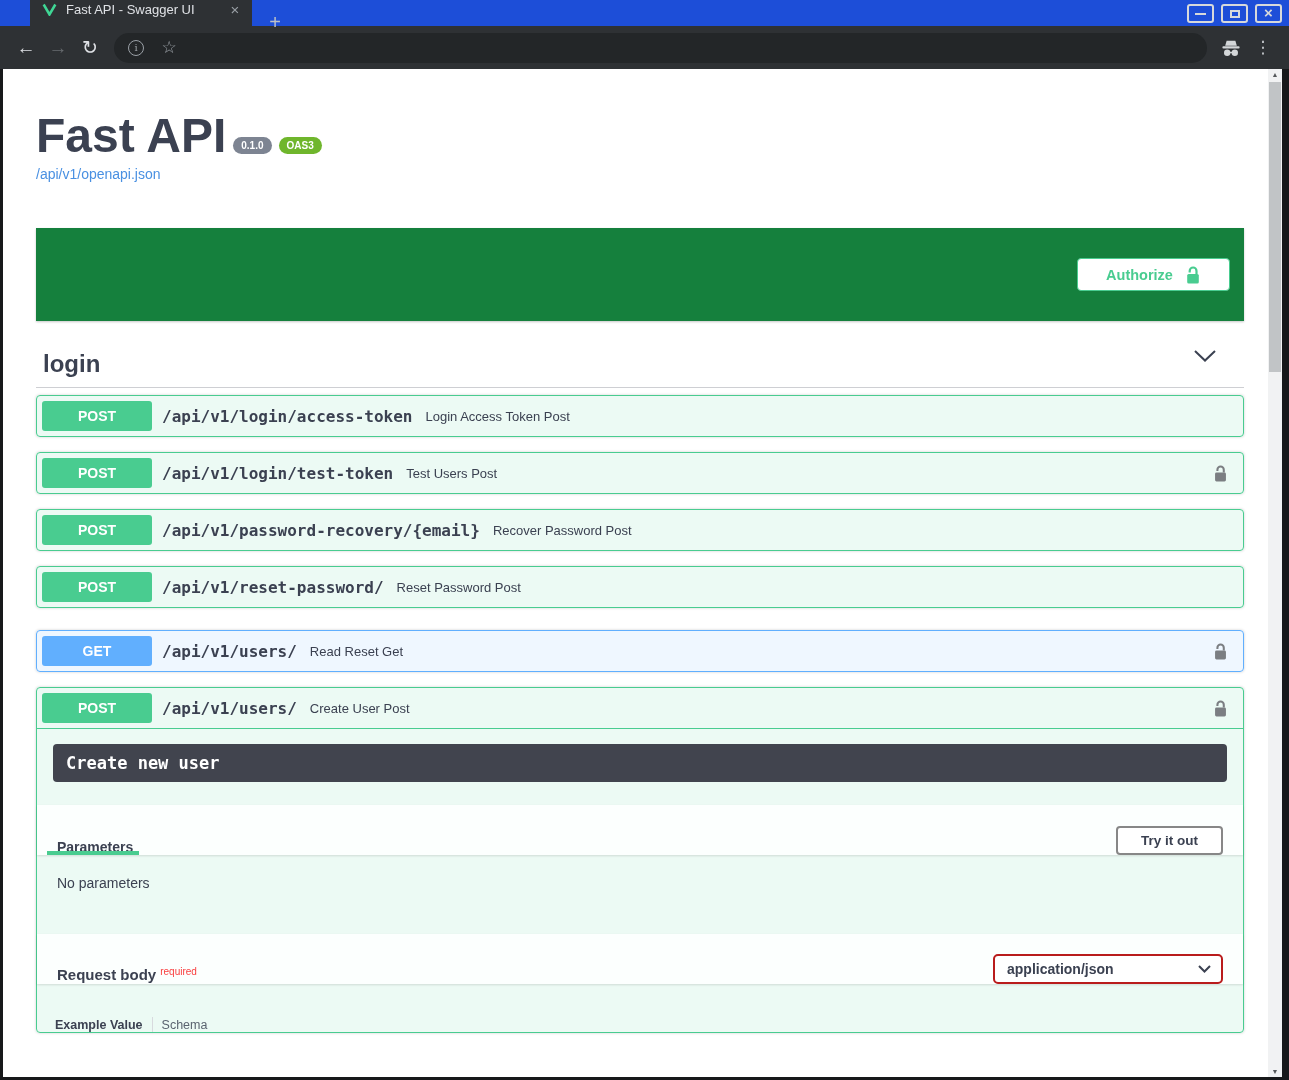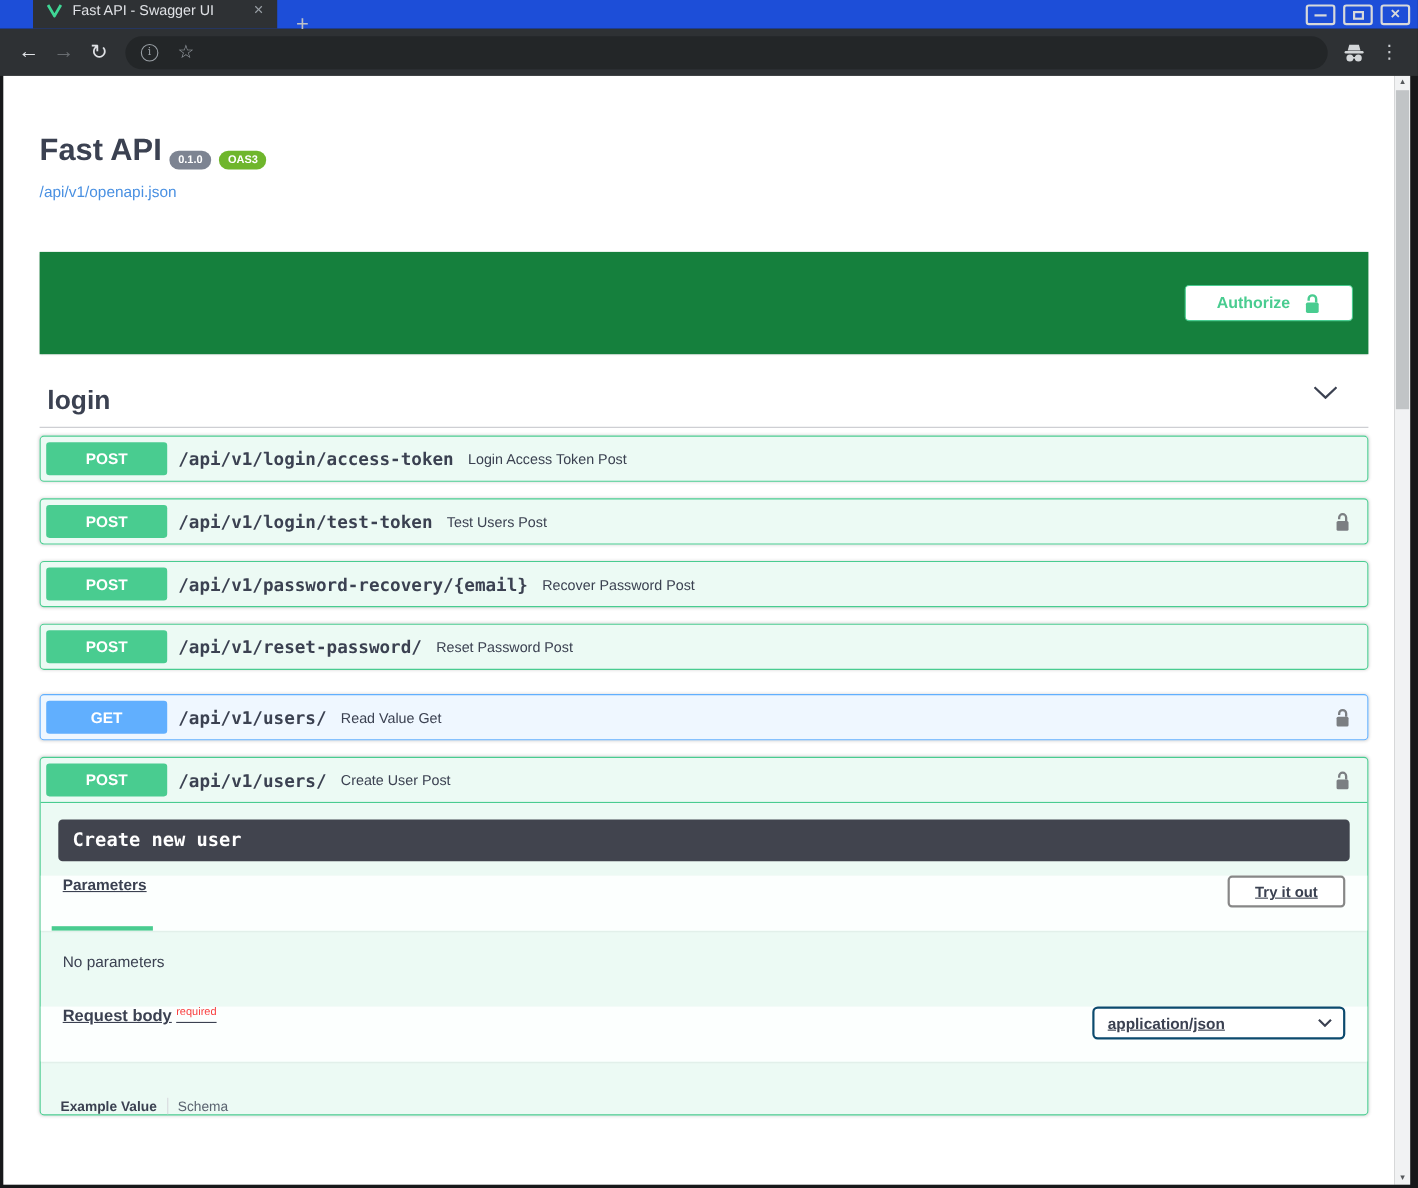--- a/index.html
+++ b/index.html
@@ -40,21 +40,21 @@
   .scrollbar { width:14px; background:#f1f2f3; position:relative; flex:none; }
   .scroll-thumb { position:absolute; top:13px; left:1px; width:12px; height:290px; background:#c1c4c6; }
   .scroll-arrow { position:absolute; left:0; width:14px; text-align:center; font-size:7px; color:#55585b; }
   .scroll-arrow.up { top:2px; } .scroll-arrow.down { bottom:2px; }
 
   .page { padding:0 24px 0 33px; color:#3b4151; }
 
   
   .info { margin-top:47px; }
   .title-row { display:flex; align-items:flex-start; }
-  .api-title { font-size:28px; line-height:40px; font-weight:bold; color:#3b4151; }
+  .api-title { font-size:48px; line-height:40px; font-weight:bold; color:#3b4151; }
   .badge { font-size:10px; font-weight:bold; color:#fff; padding:3px 8px; border-radius:9px; margin-left:7px; margin-top:21px; display:inline-block; }
   .badge.version { background:#7d8492; }
   .badge.oas { background:#6fb62c; }
   .spec-link { color:#4990e2; font-size:14px; margin-top:10px; display:inline-block; text-decoration:none; }
 
   
   .scheme-container { margin-top:45px; padding:30px 14px; background:#15803d; box-shadow:0 1px 2px 0 rgba(0,0,0,.22);
                       display:flex; justify-content:flex-end; }
   .authorize-btn { width:153px; height:33px; border:1px solid #49cc90; border-radius:4px; background:#fff; color:#49cc90;
                    font-weight:bold; font-size:14.5px; display:flex; align-items:center; justify-content:center; gap:12px;
@@ -76,30 +76,30 @@
   .method-badge { width:110px; height:30px; border-radius:3px; background:#49cc90; color:#fff; font-weight:bold;
                   font-size:14px; display:flex; align-items:center; justify-content:center; flex:none;text-align:right; }
   .opblock.get .method-badge { background:#61affe; }
   .op-path { font-family:"DejaVu Sans Mono", monospace; font-weight:bold; font-size:16px; color:#3b4151; margin-left:10px; }
   .op-desc { font-size:13px; color:#3b4151; margin-left:13px; }
   .lock-btn { margin-left:auto; margin-right:10px; background:none; border:none; display:flex; color:#7b7e82; }
 
   
   .op-description { margin:15px 16px 0; background:#41444e; border-radius:4px; padding:9px 13px; color:#fff;
                     font-family:"DejaVu Sans Mono", monospace; font-size:17px; font-weight:bold; }
-  .section-header { background:rgba(255,255,255,.85); box-shadow:0 1px 2px rgba(0,0,0,.12); height:50px; margin-top:13px;
-                    display:flex; align-items:flex-start; justify-content:space-between; padding:0 20px; position:relative;text-decoration:underline; }
+  .section-header { background:rgba(255,255,255,.85); box-shadow:0 1px 2px rgba(0,0,0,.12); height:50px; margin-top:23px;
+                    display:flex; align-items:flex-end; justify-content:space-between; padding:0 20px; position:relative; }
   .param-tab { font-size:14px; font-weight:bold; color:#3b4151; }
   .param-underline { position:absolute; left:10px; bottom:0; width:92px; height:4px; background:#49cc90; }
   .try-btn { width:107px; height:29px; border:2px solid #878787; border-radius:4px; background:#fff; font-size:13.5px;
              font-weight:bold; color:#3b4151; font-family:"Liberation Sans", sans-serif; }
   .no-params { padding:20px; font-size:14px; color:#3b4151; }
   .reqbody-label { font-size:15px; font-weight:bold; color:#3b4151; }
   .required-flag { color:#f93e3e; font-size:10px; position:relative; top:-5px; margin-left:4px; }
-  .ct-select { width:230px; height:30px; border:2px solid #0c4a6e; border-radius:5px; background:#fff; display:flex;
+  .ct-select { width:230px; height:30px; border:2px solid #b91c1c; border-radius:5px; background:#fff; display:flex;
                align-items:center; justify-content:space-between; padding:0 10px 0 12px; font-size:14px; font-weight:bold; color:#3b4151; }
   .model-example { padding:33px 16px 0; }
   .model-tabs { display:flex; align-items:center; padding-left:2px; }
   .tab-example { font-size:12.5px; font-weight:bold; color:#3b4151; }
   .tab-divider { width:1px; height:15px; background:#d8dade; margin:0 9px; }
   .tab-schema { font-size:12.5px; color:#5b6470; }
 </style>
 </head>
 <body>
 
@@ -216,21 +216,21 @@
             </div>
           </div>
         </div>
 
         <div class="tag-section users">
           <div class="tag-body">
             <div class="opblock get">
               <div class="opblock-summary">
                 <span class="method-badge">GET</span>
                 <span class="op-path">/api/v1/users/</span>
-                <span class="op-desc">Read Value Get</span>
+                <span class="op-desc">Read Reset Get</span>
                 <button class="lock-btn">
                   <svg width="15" height="19" viewBox="0 0 16 20">
                     <path d="M11.5 9 V5.9 a3.4 3.4 0 0 0 -6.8 0 V7.4" fill="none" stroke="currentColor" stroke-width="2.2"></path>
                     <rect x="2.2" y="9" width="11.6" height="9.5" rx="1.5" fill="currentColor"></rect>
                   </svg>
                 </button>
               </div>
             </div>
 
             <div class="opblock post expanded">

